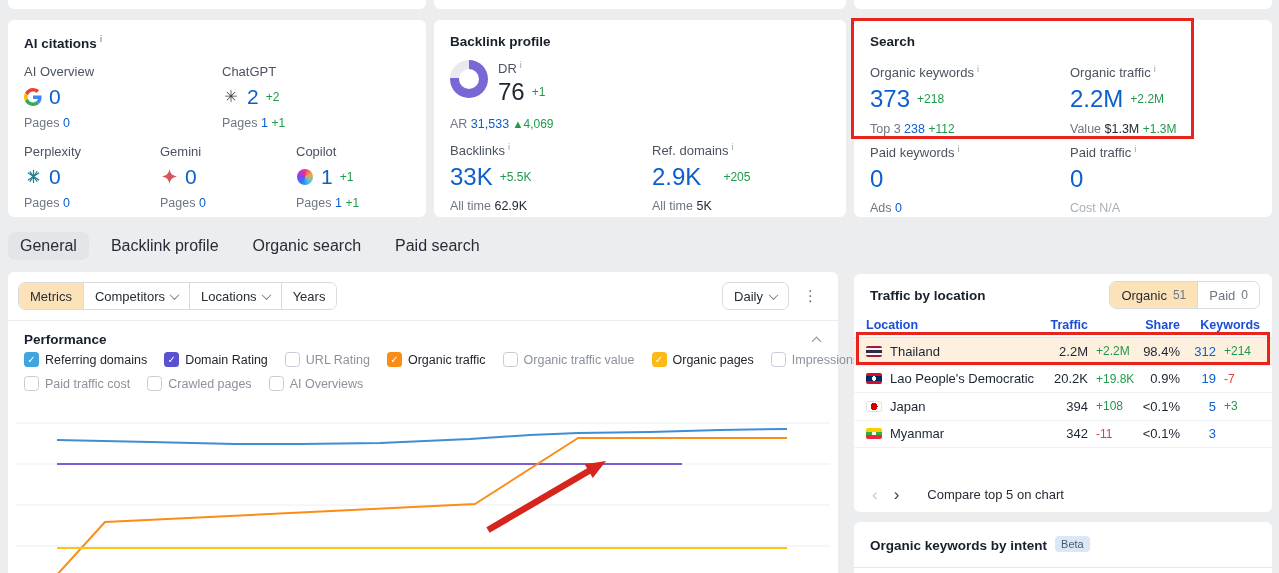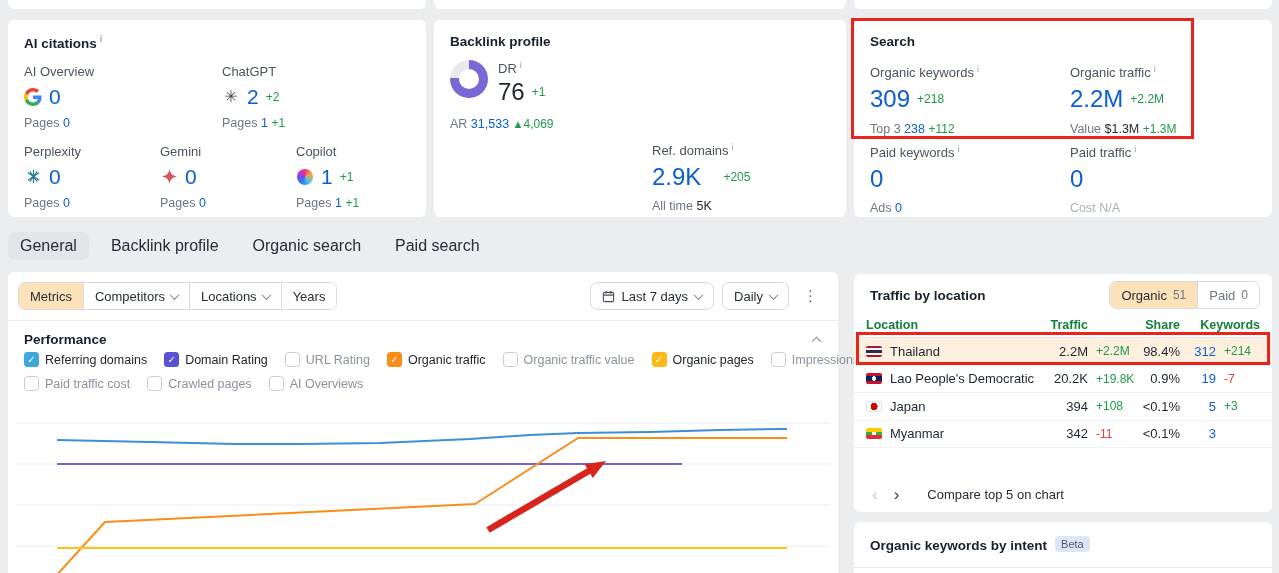--- a/index.html
+++ b/index.html
@@ -42,21 +42,21 @@
   .chev.up { transform:rotate(-135deg); border-color:#8b929c; }
   .btn { display:inline-flex; align-items:center; gap:7px; border:1px solid #d7dadf; border-radius:7px; background:#fff; height:28px; padding:0 11px; font-size:13px; color:#262d36; cursor:pointer; }
   .kebab { color:#6e7683; font-size:15px; letter-spacing:0; cursor:pointer; padding:4px 6px; }
   
   .cbrow { position:absolute; left:16px; display:flex; gap:17px; align-items:center; }
   .cbitem { display:flex; align-items:center; gap:6px; cursor:pointer; font-size:12.5px; white-space:nowrap; }
   .cbbox { width:15px; height:15px; border-radius:3.5px; display:flex; align-items:center; justify-content:center; color:#fff; font-size:10px; font-weight:bold; }
   .cbbox.un { background:#fff; border:1px solid #c7ccd4; }
   .cblabel.on { color:#21262e; } .cblabel.off { color:#8b929c; }
   
-  .lochead { display:grid; grid-template-columns:1fr 52px 52px 40px 36px 44px; padding:0 12px; height:26px; align-items:center; border-bottom:1px solid #e5e8eb; font-weight:bold; font-size:12.5px; color:#15803d; }
+  .lochead { display:grid; grid-template-columns:1fr 52px 52px 40px 36px 44px; padding:0 12px; height:26px; align-items:center; border-bottom:1px solid #e5e8eb; font-weight:bold; font-size:12.5px; color:#1d4ed8; }
   .locrow { display:grid; grid-template-columns:1fr 52px 52px 40px 36px 44px; padding:0 12px; height:27.5px; align-items:center; border-bottom:1px solid #f997; border-bottom:1px solid #f0f2f4; font-size:13px; cursor:pointer; }
   .locrow.hl { background:#fdf0df; }
   .cell.r { text-align:right; }
   .cell.dl { padding-left:8px; font-size:12px; }
   .cell.kw { text-align:right; color:#0c5fce; }
   .locname { display:flex; align-items:center; gap:8px; overflow:hidden; white-space:nowrap; }
   .flag { width:16px; height:11px; border-radius:2px; flex:0 0 16px; }
   .flag-th { background:linear-gradient(180deg,#a51931 0 17%,#f4f5f8 17% 33%,#2d2a4a 33% 67%,#f4f5f8 67% 83%,#a51931 83% 100%); }
   .flag-la { background:radial-gradient(circle at 50% 50%, #fff 0 2.5px, transparent 2.5px), linear-gradient(180deg,#ce1126 0 25%,#002868 25% 75%,#ce1126 75% 100%); }
   .flag-kh { background:linear-gradient(180deg,#032ea1 0 25%,#e00025 25% 75%,#032ea1 75% 100%); }
@@ -162,38 +162,46 @@
       </div>
     </div>
     <div style="margin-top:13px;font-size:12.5px">
       <span class="gray">AR</span>
       <span class="blue">31,533</span>
       <span class="dgreen" style="font-size:11px">▲</span><span class="delta">4,069</span>
     </div>
   </div>
 
 
+  <div class="stat" style="left:16px;top:122px">
+    <div class="slabel info">Backlinks</div>
+    <div style="display:flex;align-items:center;gap:7px;margin-bottom:10px">
+      <span class="val24 blue">33K</span>
+      <span class="delta">+5.5K</span>
+    </div>
+    <div style="font-size:12.5px"><span class="gray">All time</span> <span>62.9K</span></div>
+  </div>
 
   <div class="stat" style="left:218px;top:122px">
     <div class="slabel info">Ref. domains</div>
     <div style="display:flex;align-items:center;gap:22px;margin-bottom:10px">
       <span class="val24 blue">2.9K</span>
       <span class="delta">+205</span>
     </div>
     <div style="font-size:12.5px"><span class="gray">All time</span> <span>5K</span></div>
   </div>
 </div>
 
 <div class="card" style="left:854px;top:20px;width:418px;height:197px">
   <div class="ctitle" style="position:absolute;left:16px;top:14px">Search</div>
 
   <div class="stat" style="left:16px;top:44px">
     <div class="slabel info">Organic keywords</div>
     <div style="display:flex;align-items:center;gap:7px;margin-bottom:11px">
-      <span class="val24 blue">309</span>
+      <span class="val24 blue">373</span>
       <span class="delta">+218</span>
     </div>
     <div style="font-size:12.5px"><span class="gray">Top 3</span> <span class="blue">238</span> <span class="delta">+112</span></div>
   </div>
 
   <div class="stat" style="left:216px;top:44px">
     <div class="slabel info">Organic traffic</div>
     <div style="display:flex;align-items:center;gap:7px;margin-bottom:11px">
       <span class="val24 blue">2.2M</span>
       <span class="delta">+2.2M</span>
@@ -235,32 +243,20 @@
     <div class="segitem">
         <span>Locations</span>
         <span class="chev"></span>
       </div>
     <div class="segitem">
         <span>Years</span>
       </div>
   </div>
 
   <div style="position:absolute;right:14px;top:10px;display:flex;gap:8px;align-items:center">
-    <div class="btn">
-      <span class="ic" style="width:13px;height:13px">
-        <svg width="13" height="13" viewBox="0 0 14 14">
-            <g stroke="#474e59" stroke-width="1.2" fill="none">
-              <rect x="1.5" y="2.5" width="11" height="10" rx="1.5"></rect>
-              <path d="M1.5 5.5h11M4.5 1v3M9.5 1v3"></path>
-            </g>
-          </svg>
-      </span>
-      <span>Last 7 days</span>
-      <span class="chev"></span>
-    </div>
     <div class="btn">
       <span>Daily</span>
       <span class="chev"></span>
     </div>
     <div class="kebab">⋮</div>
   </div>
 
   <div class="divline" style="top:48px"></div>
 
   <div class="ctitle" style="position:absolute;left:16px;top:60px">Performance</div>

